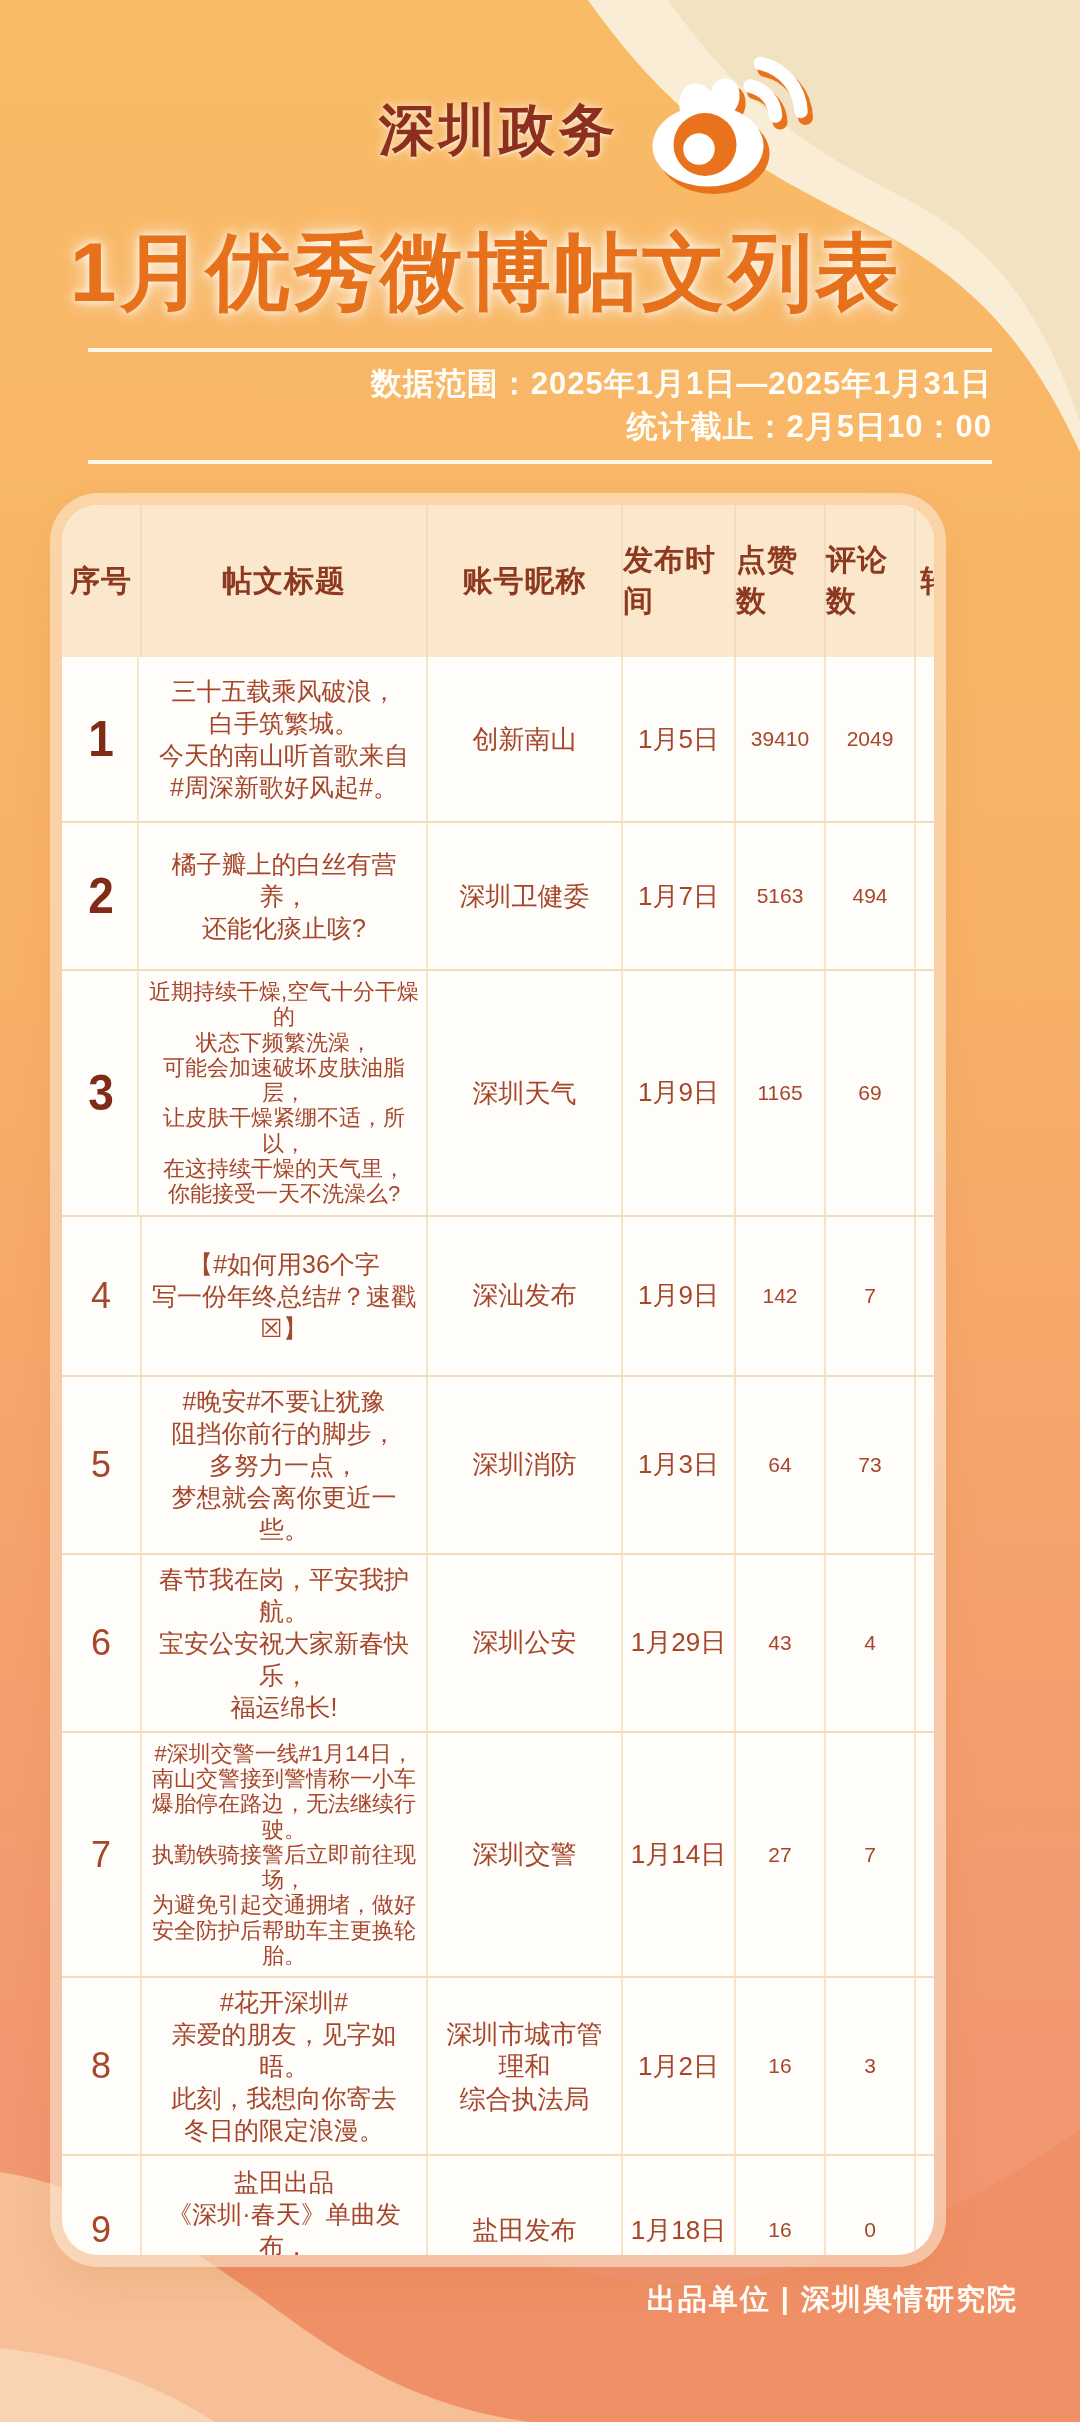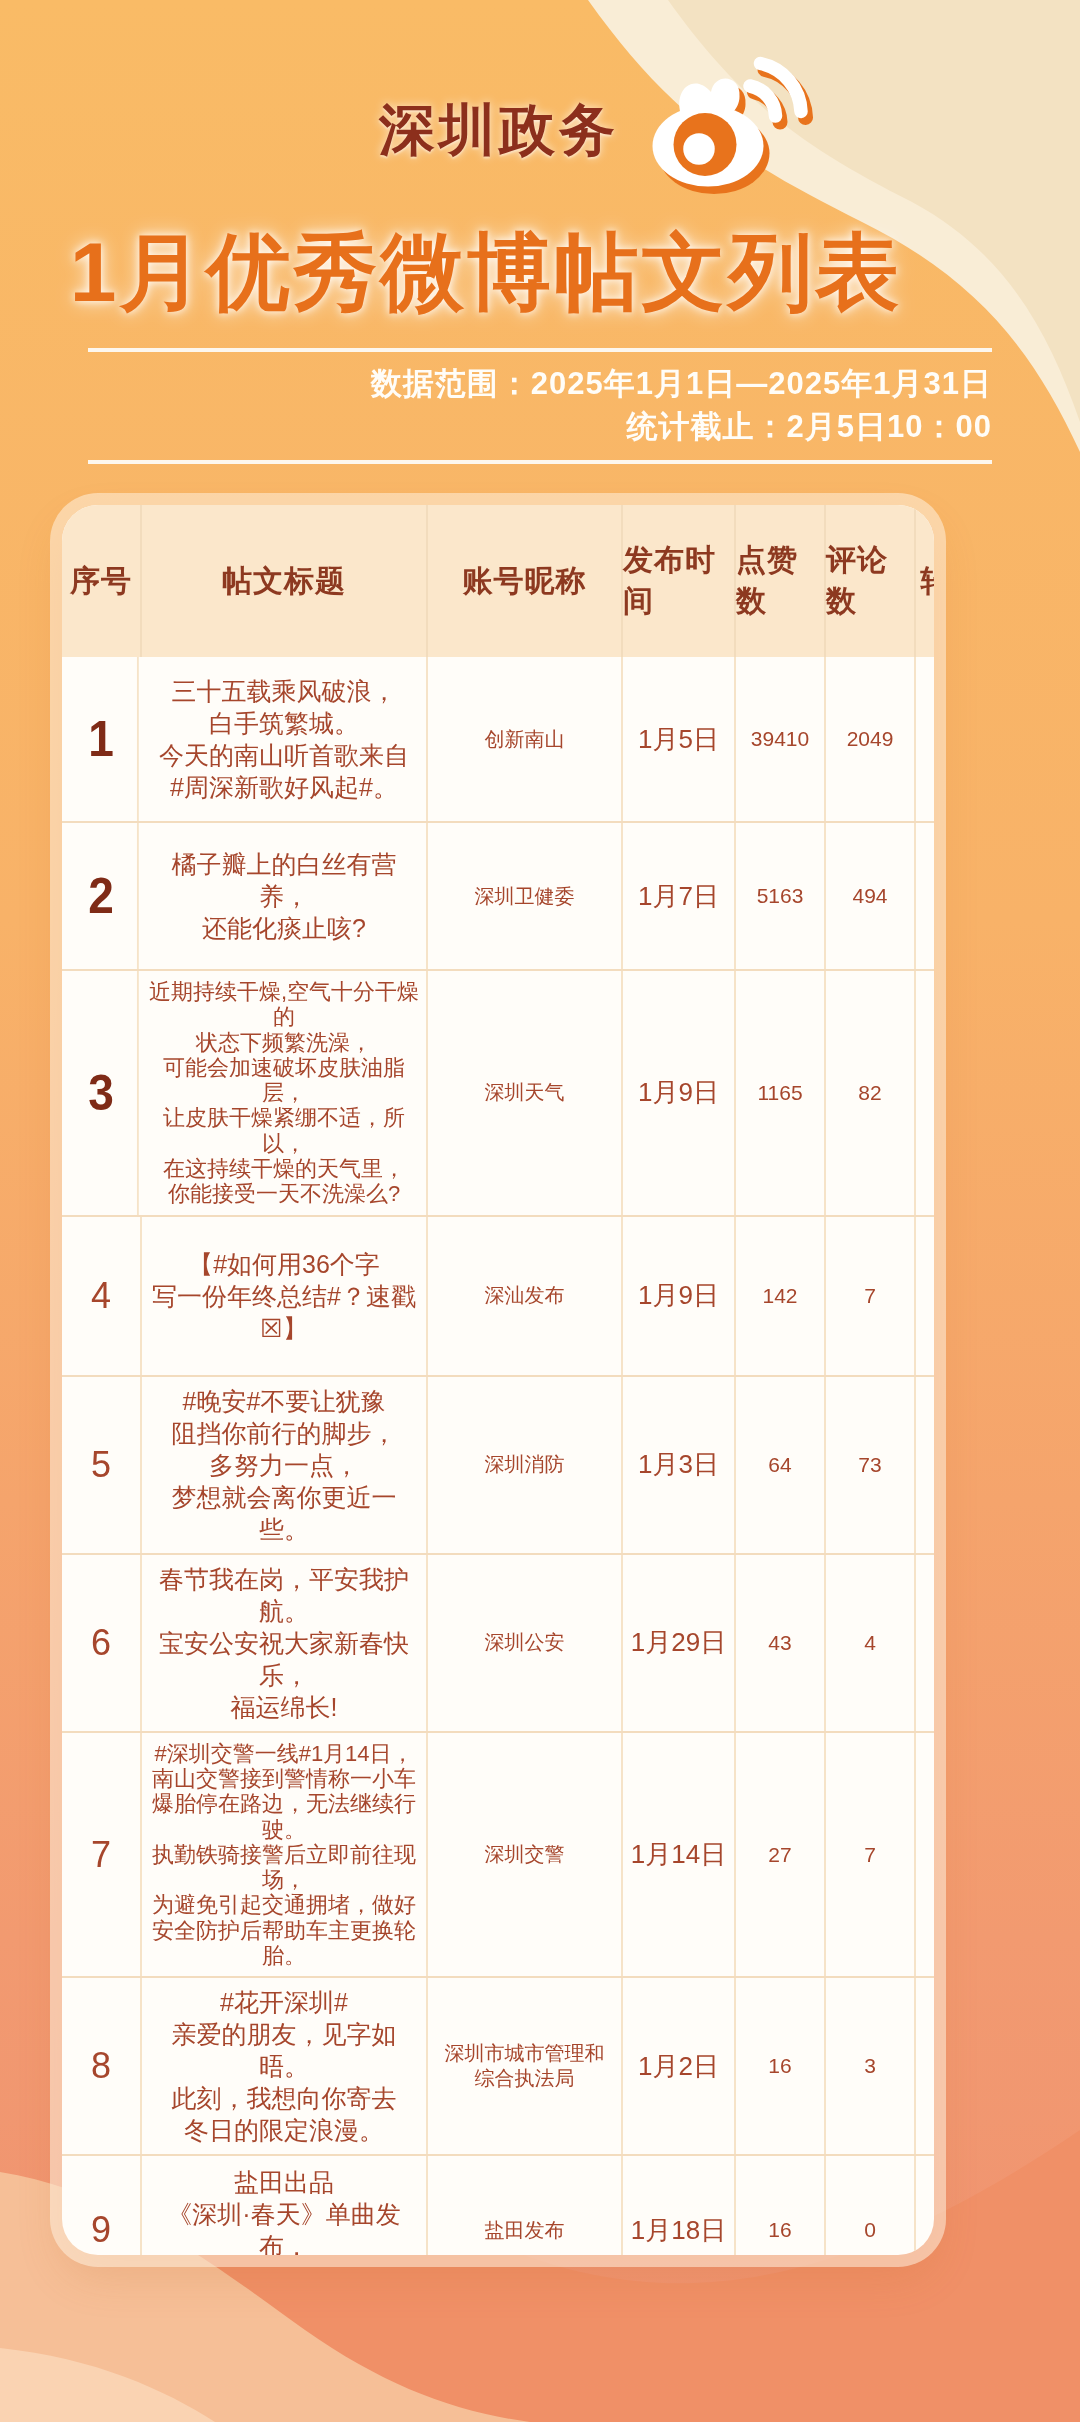--- a/index.html
+++ b/index.html
@@ -62,21 +62,21 @@
   .td{
     display:flex;align-items:center;justify-content:center;text-align:center;
     border-right:2px solid #f6e3c8;color:#a6462c;padding:8px 6px;
     white-space:pre-line;
   }
   .td:last-child{border-right:none;}
   .td-no{font-size:36px;}
   .td-no.rank-bold{font-size:50px;font-weight:900;color:#7f2b17;transform:scaleX(.92);}
   .td-title{font-size:25px;line-height:1.28;font-weight:400;}
   .trow.dense .td-title{font-size:22px;line-height:1.15;}
-  .td-account{font-size:20px;line-height:1.25;}
+  .td-account{font-size:26px;line-height:1.25;}
   .td-date{font-size:26px;}
   .td-num{font-size:21px;}
   
   .footer{
     position:absolute;top:2280px;right:62px;z-index:2;
     color:#fffdf8;font-size:29px;font-weight:700;letter-spacing:2px;
   }
 </style>
 </head>
 <body>
@@ -159,21 +159,21 @@
           <div class="td td-no rank-bold">3</div>
           <div class="td td-title">近期持续干燥,空气十分干燥的
 状态下频繁洗澡，
 可能会加速破坏皮肤油脂层，
 让皮肤干燥紧绷不适，所以，
 在这持续干燥的天气里，
 你能接受一天不洗澡么?</div>
           <div class="td td-account">深圳天气</div>
           <div class="td td-date">1月9日</div>
           <div class="td td-num">1165</div>
-          <div class="td td-num">82</div>
+          <div class="td td-num">69</div>
           <div class="td td-num">4</div>
         </div>
         <div class="trow">
           <div class="td td-no">4</div>
           <div class="td td-title">【#如何用36个字
 写一份年终总结#？速戳☒】</div>
           <div class="td td-account">深汕发布</div>
           <div class="td td-date">1月9日</div>
           <div class="td td-num">142</div>
           <div class="td td-num">7</div>
@@ -236,14 +236,15 @@
 开往春天的地铁来了!</div>
           <div class="td td-account">盐田发布</div>
           <div class="td td-date">1月18日</div>
           <div class="td td-num">16</div>
           <div class="td td-num">0</div>
           <div class="td td-num">0</div>
         </div>
       </div>
   </div>
 
+  <div class="footer">出品单位 | 深圳舆情研究院</div>
 
 </div>
 
 </body></html>

